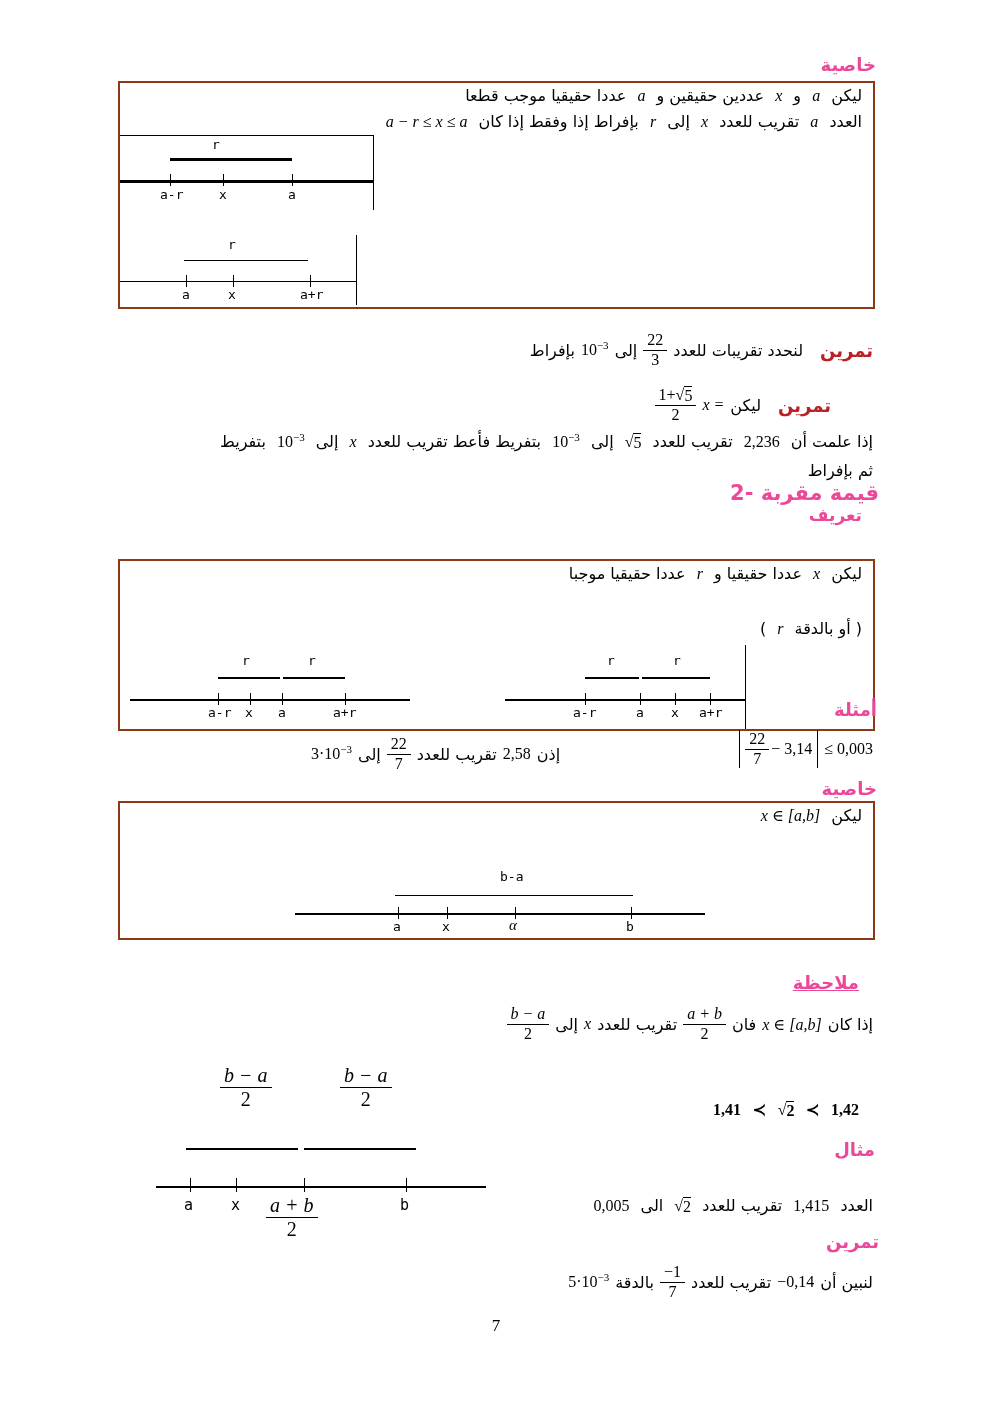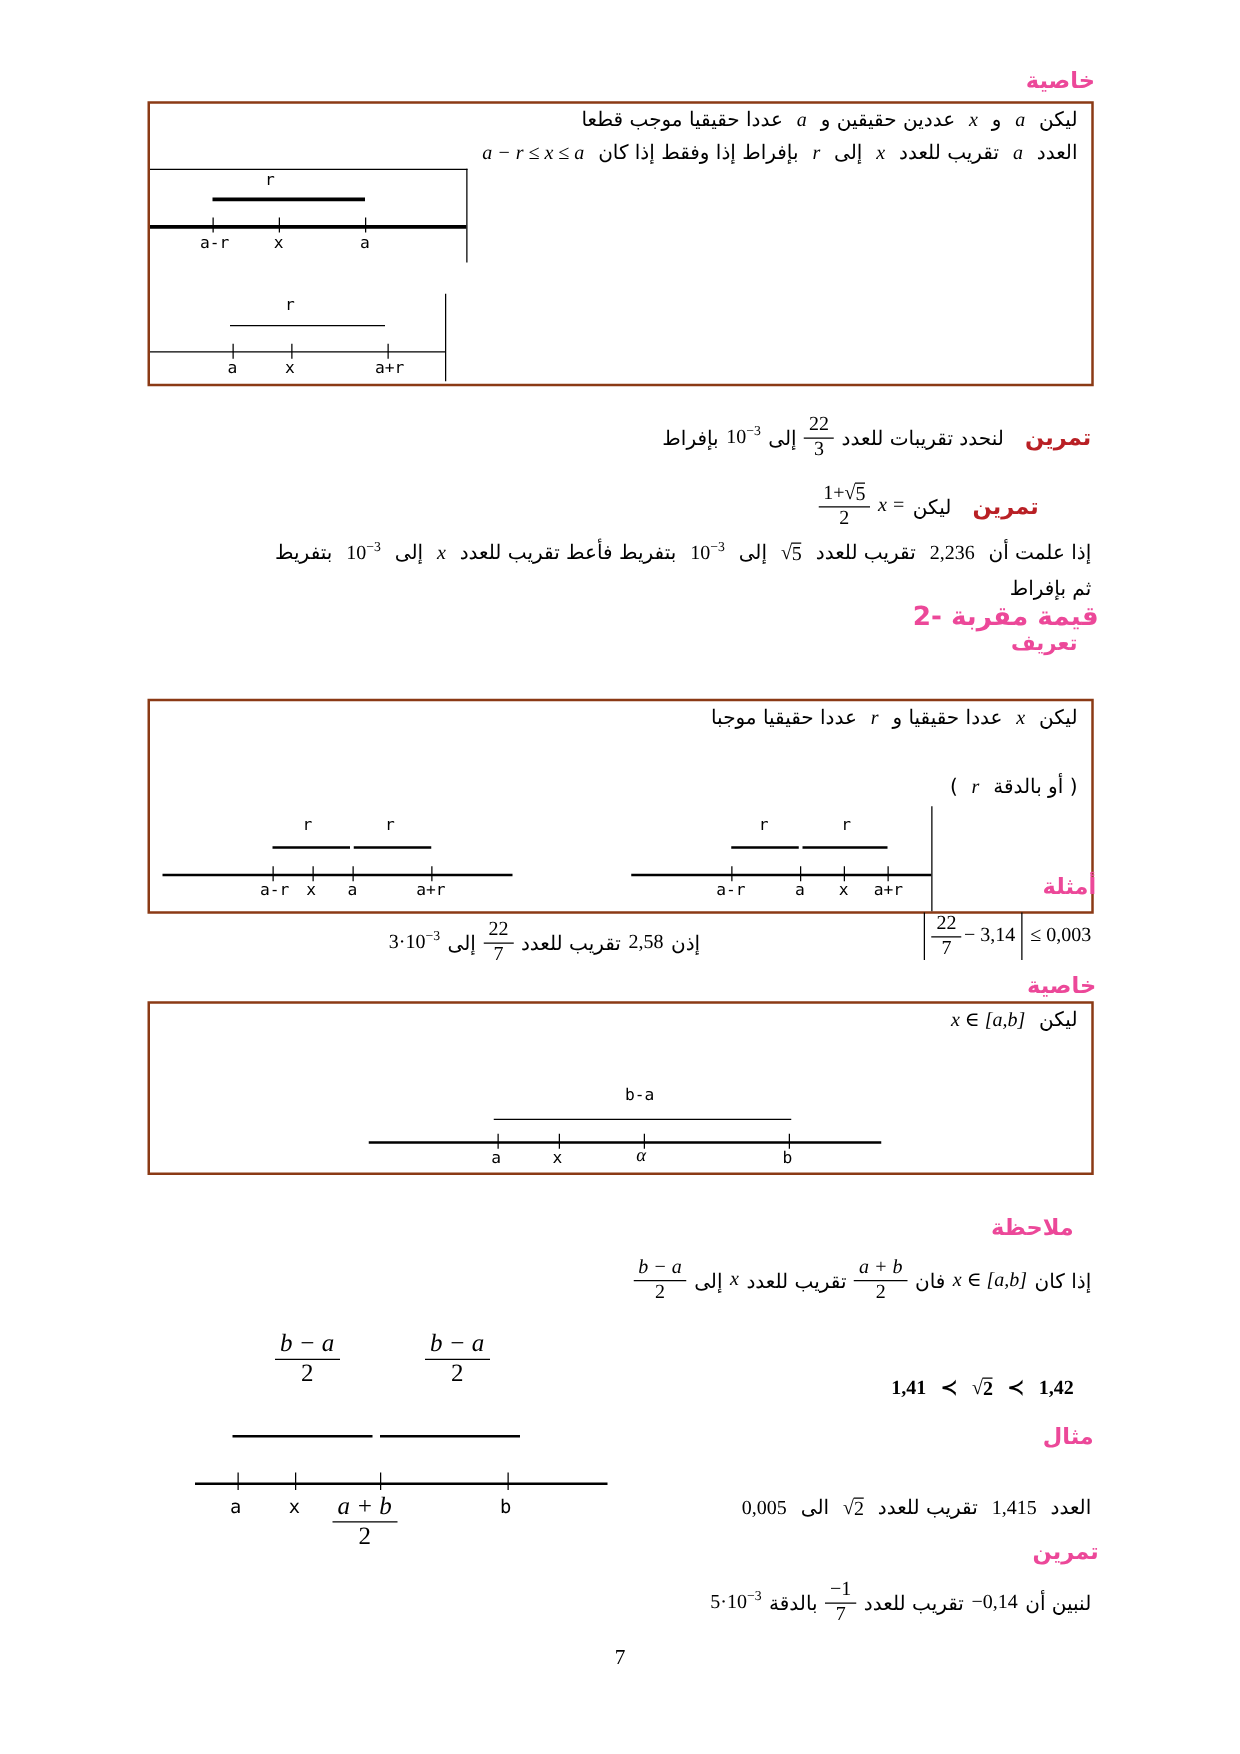--- a/index.html
+++ b/index.html
@@ -226,21 +226,21 @@
       <div class="tick" style="left:152px;top:40px;height:12px;"></div>
       <div class="tick" style="left:220px;top:40px;height:12px;"></div>
       <div class="tick" style="left:336px;top:40px;height:12px;"></div>
       <span class="dl" style="left:98px;top:52px;">a</span>
       <span class="dl" style="left:147px;top:52px;">x</span>
       <span class="dl serifit" style="left:214px;top:50px;font-size:15px;">α</span>
       <span class="dl" style="left:331px;top:52px;">b</span>
     </div>
   </div>
 
-  <div class="rh" style="top:972px;right:133px;">ملاحظة</div>
+  <div class="rh" style="top:972px;right:133px;text-decoration:underline;">ملاحظة</div>
   <div class="line row" dir="rtl" style="top:998px;right:116px;height:52px;">
     <span class="ar">إذا كان</span>
     <span class="math" dir="ltr">x ∈ [a,b]</span>
     <span class="ar">فان</span>
     <span class="frac" dir="ltr">
         <span class="fnum it">a + b</span>
         <span class="fden num">2</span>
       </span>
     <span class="ar">تقريب للعدد</span>
     <span class="math" dir="ltr">x</span>

